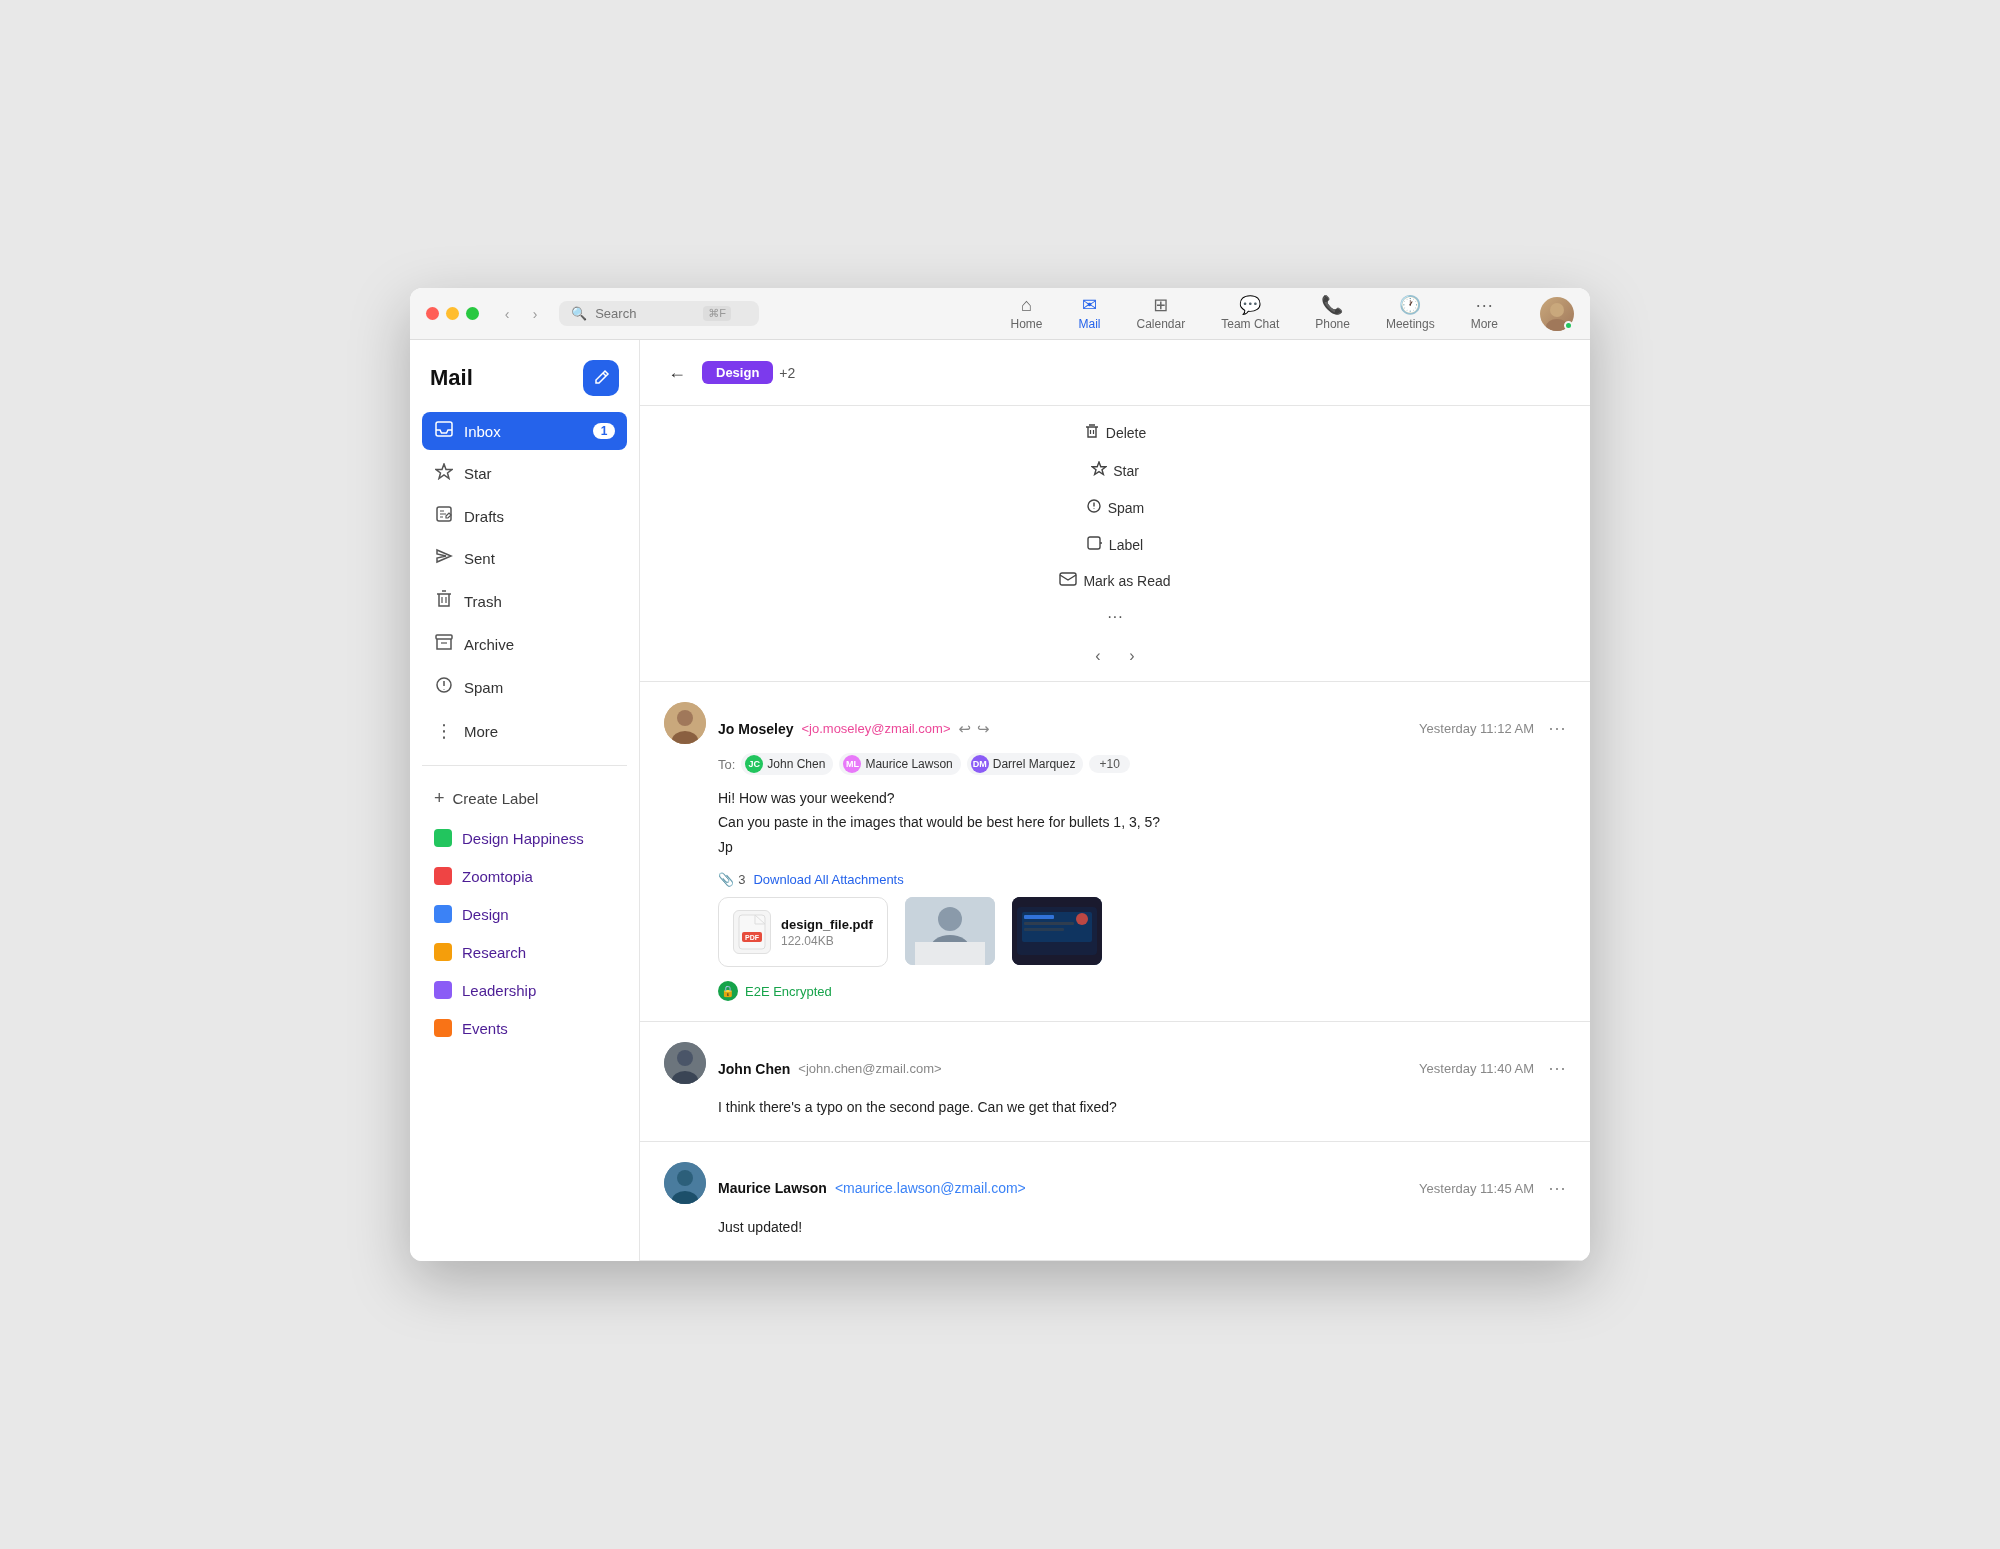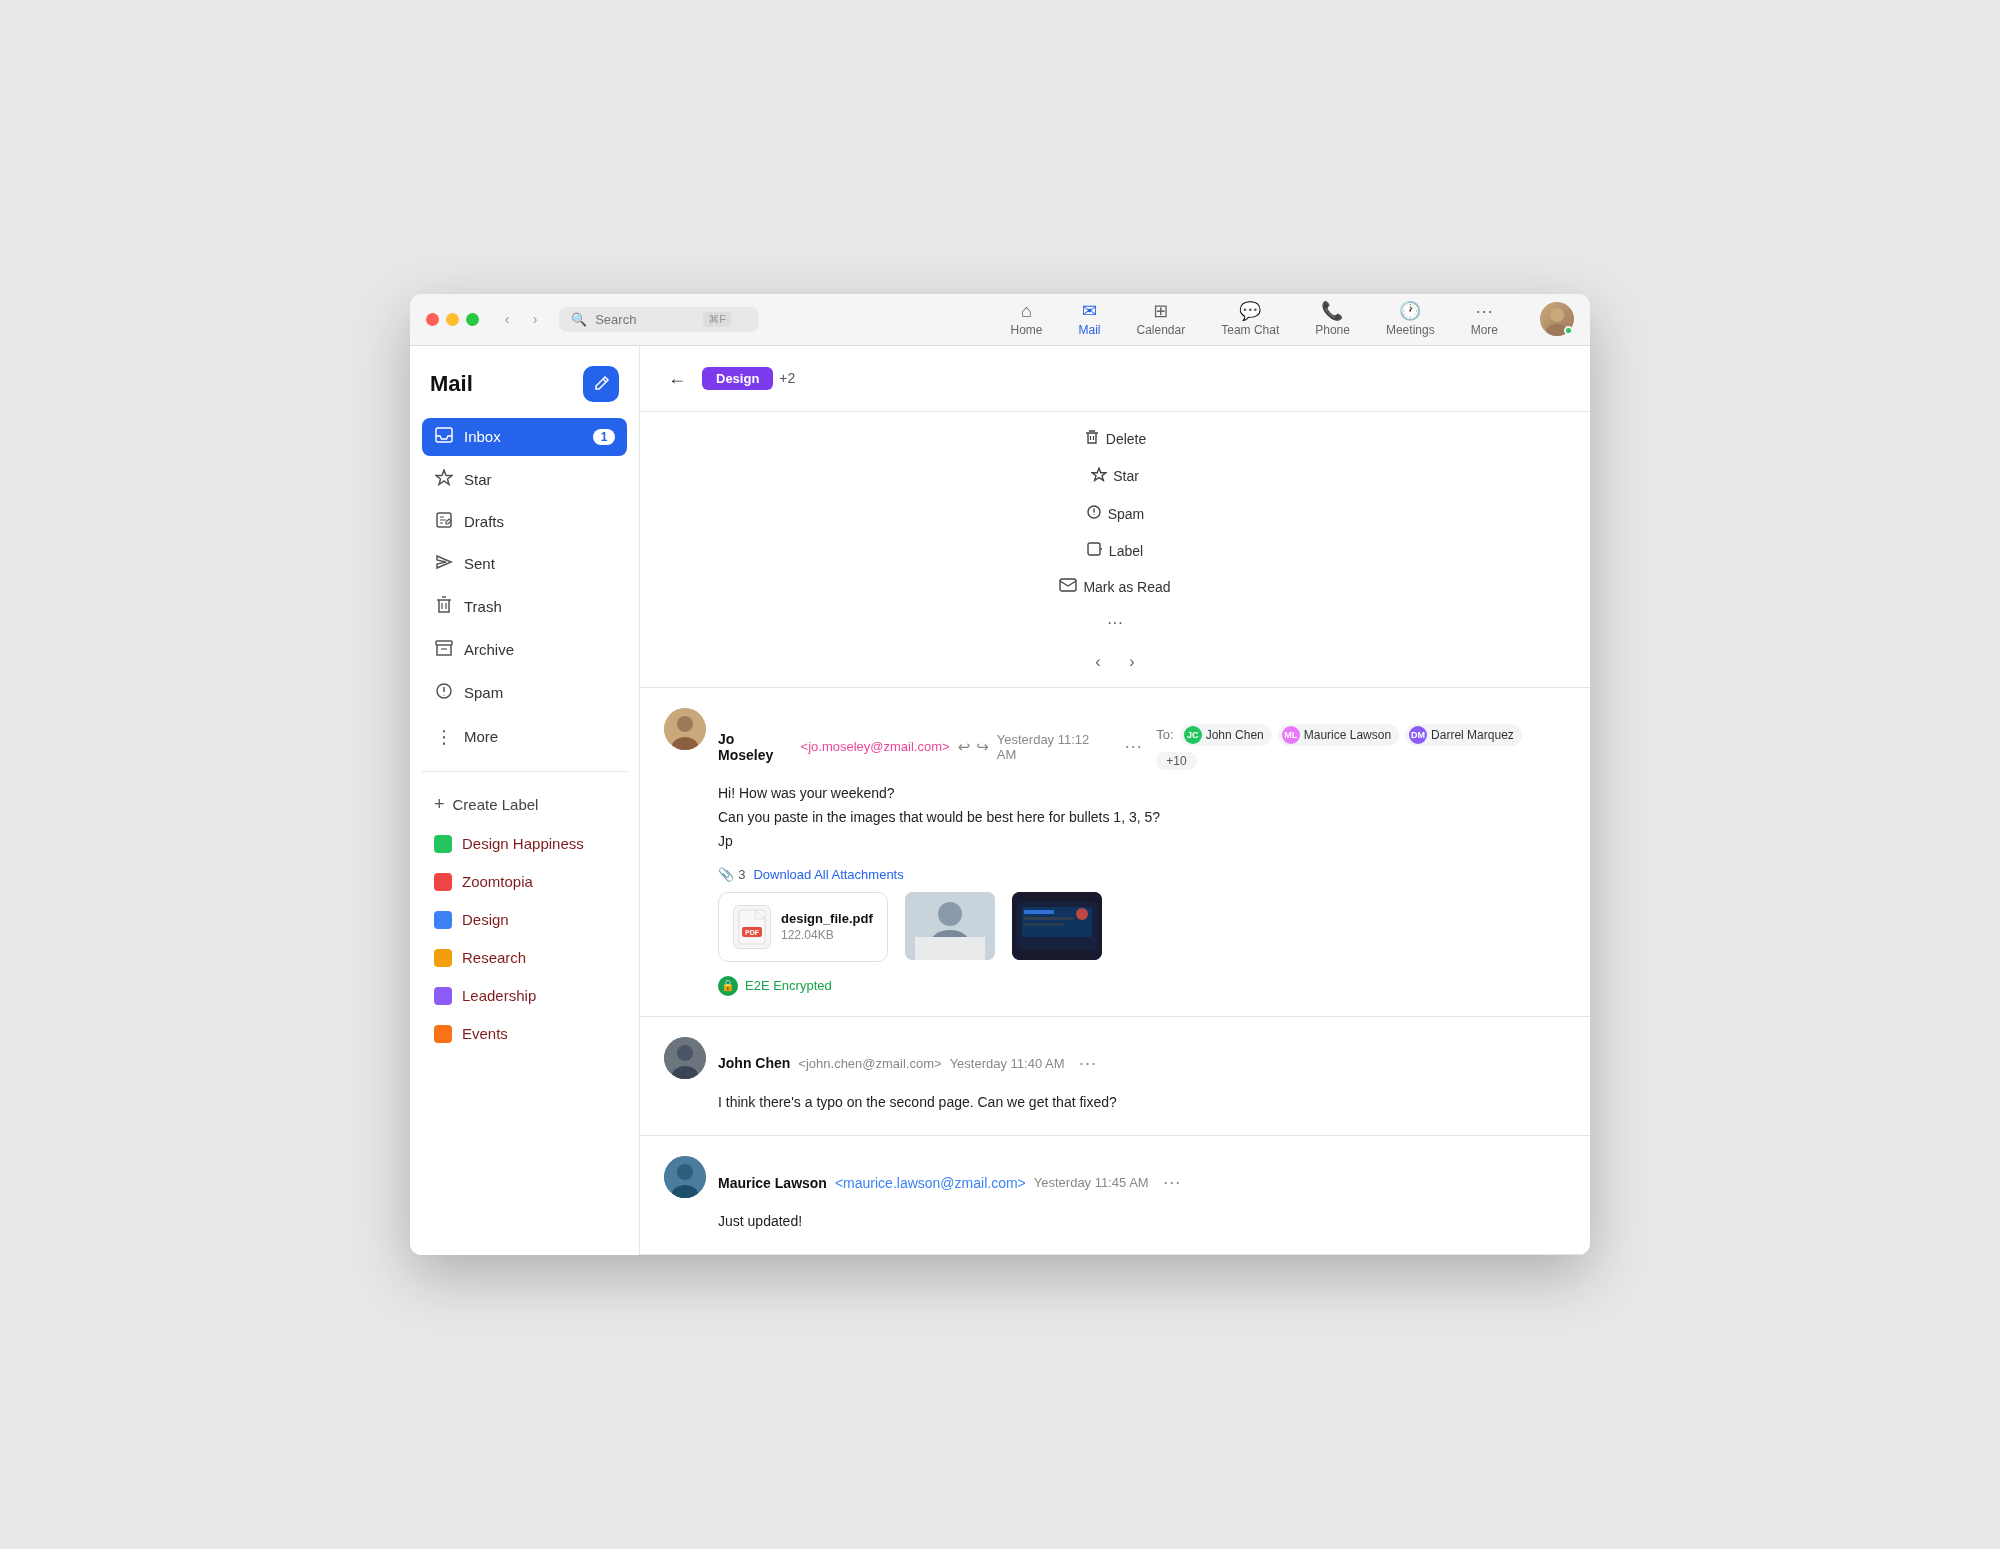--- a/index.html
+++ b/index.html
@@ -216,21 +216,21 @@
       margin: 10px 0;
     }
     .label-item {
       display: flex;
       align-items: center;
       gap: 10px;
       padding: 8px 12px;
       border-radius: 8px;
       cursor: pointer;
       font-size: 15px;
-      color: #7f1d1d;
+      color: #4c1d95;
     }
     .label-dot {
       width: 18px;
       height: 18px;
       border-radius: 4px;
       flex-shrink: 0;
       display: flex;
       align-items: center;
       justify-content: center;
       font-size: 10px;
@@ -363,21 +363,21 @@
       font-size: 18px;
       color: #fff;
       font-weight: 600;
     }
     .msg-avatar.jo { background: #c9a87c; }
     .msg-avatar.john { background: #6c757d; }
     .msg-avatar.maurice { background: #4a7c9e; }
     .msg-meta {
       flex: 1;
       display: flex;
-      flex-direction: row;
+      flex-direction: column;
       gap: 14px;
       margin-top: 16px;
     }
     .msg-sender-row {
       display: flex;
       align-items: center;
       gap: 8px;
     }
     .msg-sender {
       font-size: 14px;

